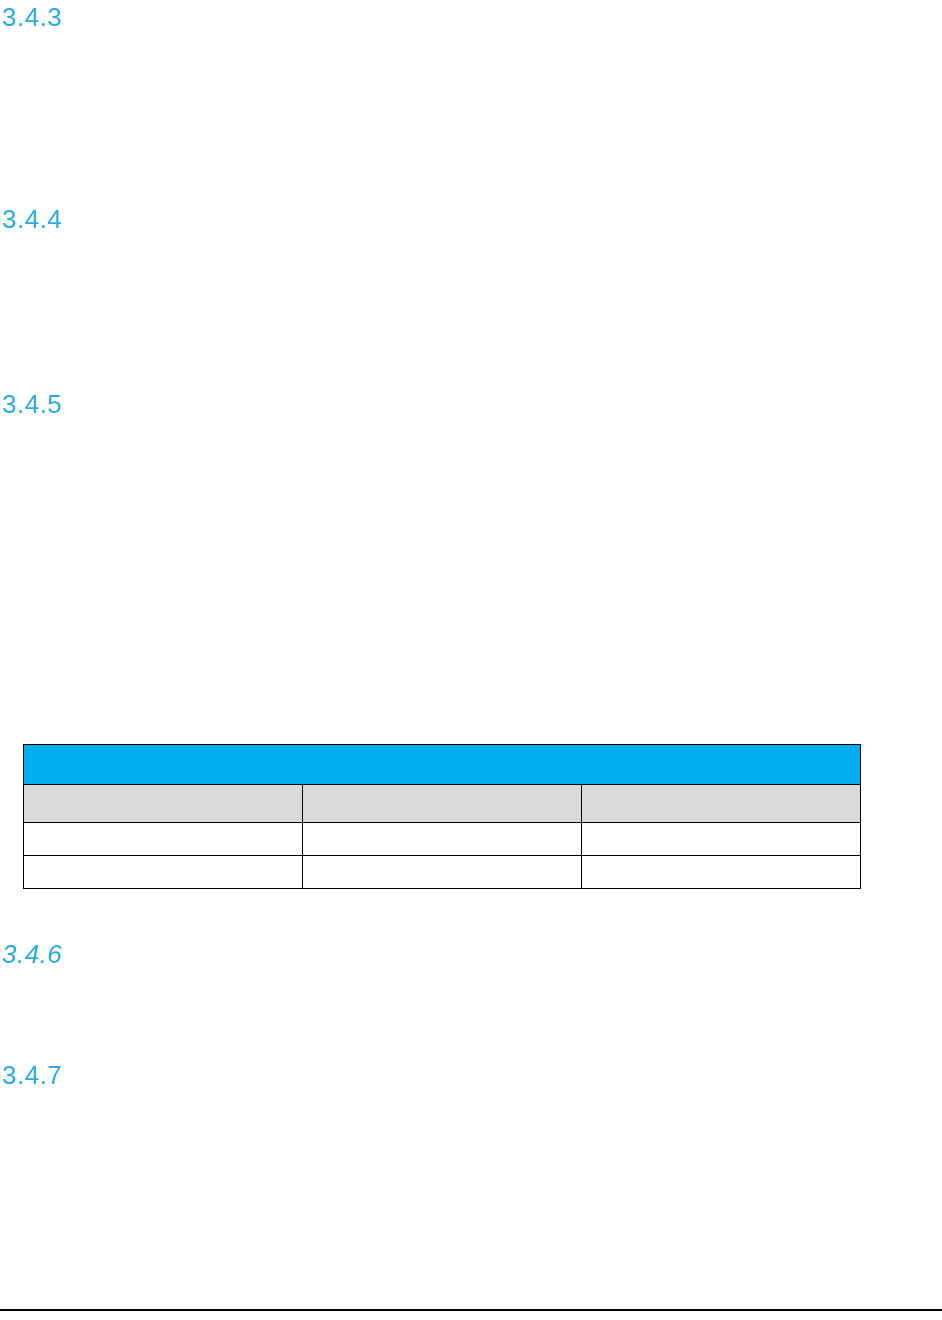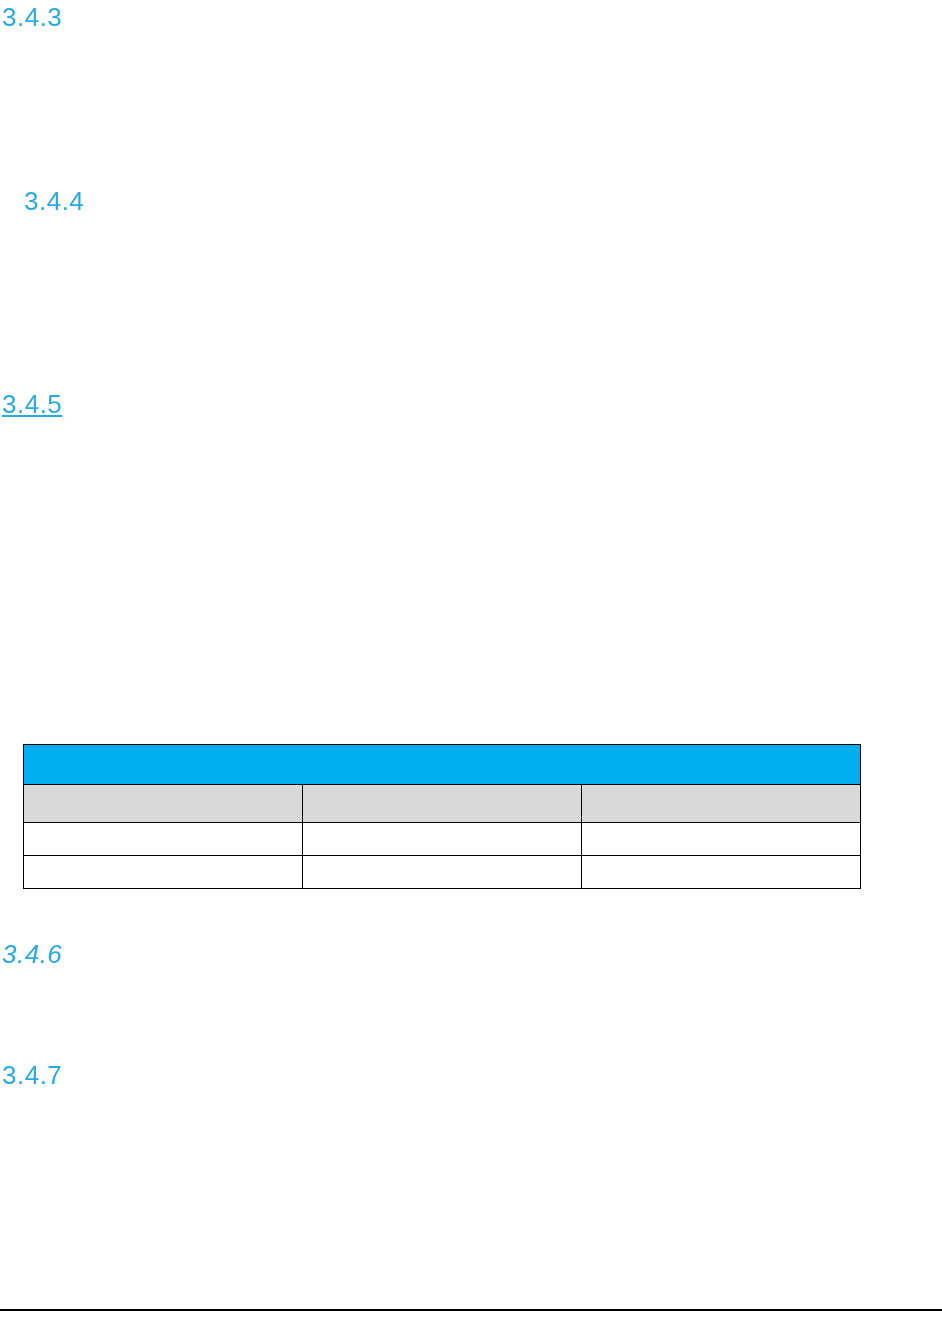--- a/index.html
+++ b/index.html
@@ -29,22 +29,22 @@
     left: 2px;
     color: #29ABE2;
     font-family: "Liberation Sans", sans-serif;
     font-size: 26px;
     font-weight: 400;
     letter-spacing: 0.5px;
     line-height: 30px;
     white-space: nowrap;
   }
   .h-343 { top: 2px; }
-  .h-344 { top: 186px; margin-left: 22px; }
-  .h-345 { top: 389px; text-decoration: underline; }
+  .h-344 { top: 204px; }
+  .h-345 { top: 389px; }
   .h-346 { top: 939px; font-style: italic; }
   .h-347 { top: 1060px; }
 
   
   .body-block {
     position: absolute;
     left: 2px;
     width: 860px;
     color: #222222;
     font-size: 15px;

